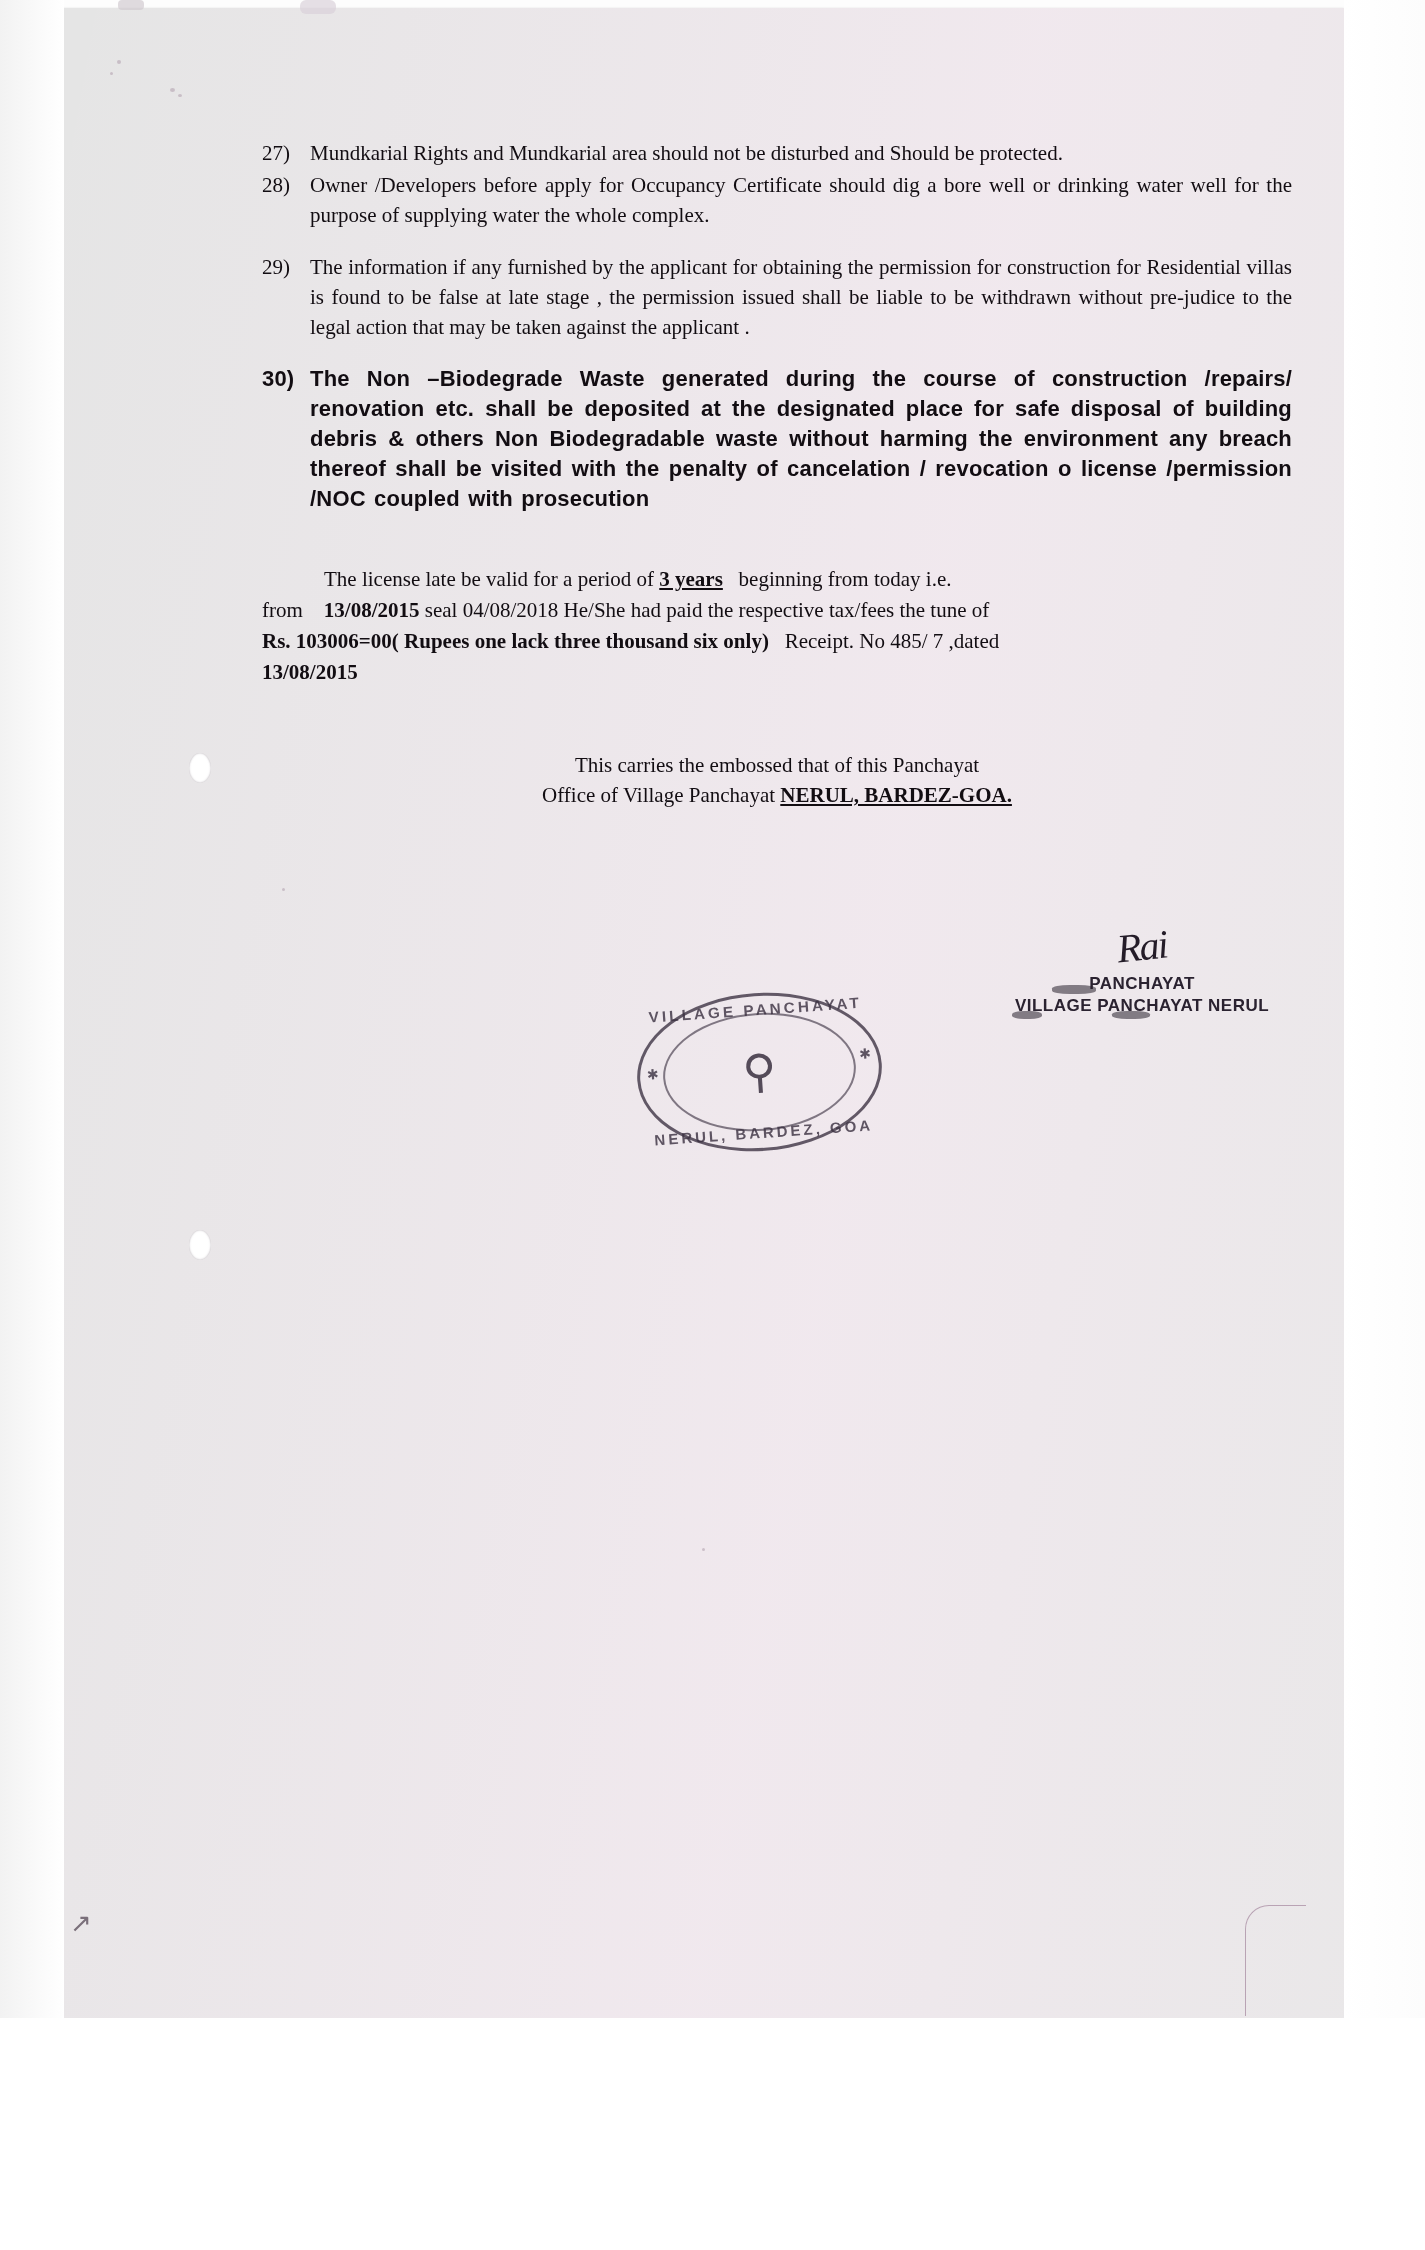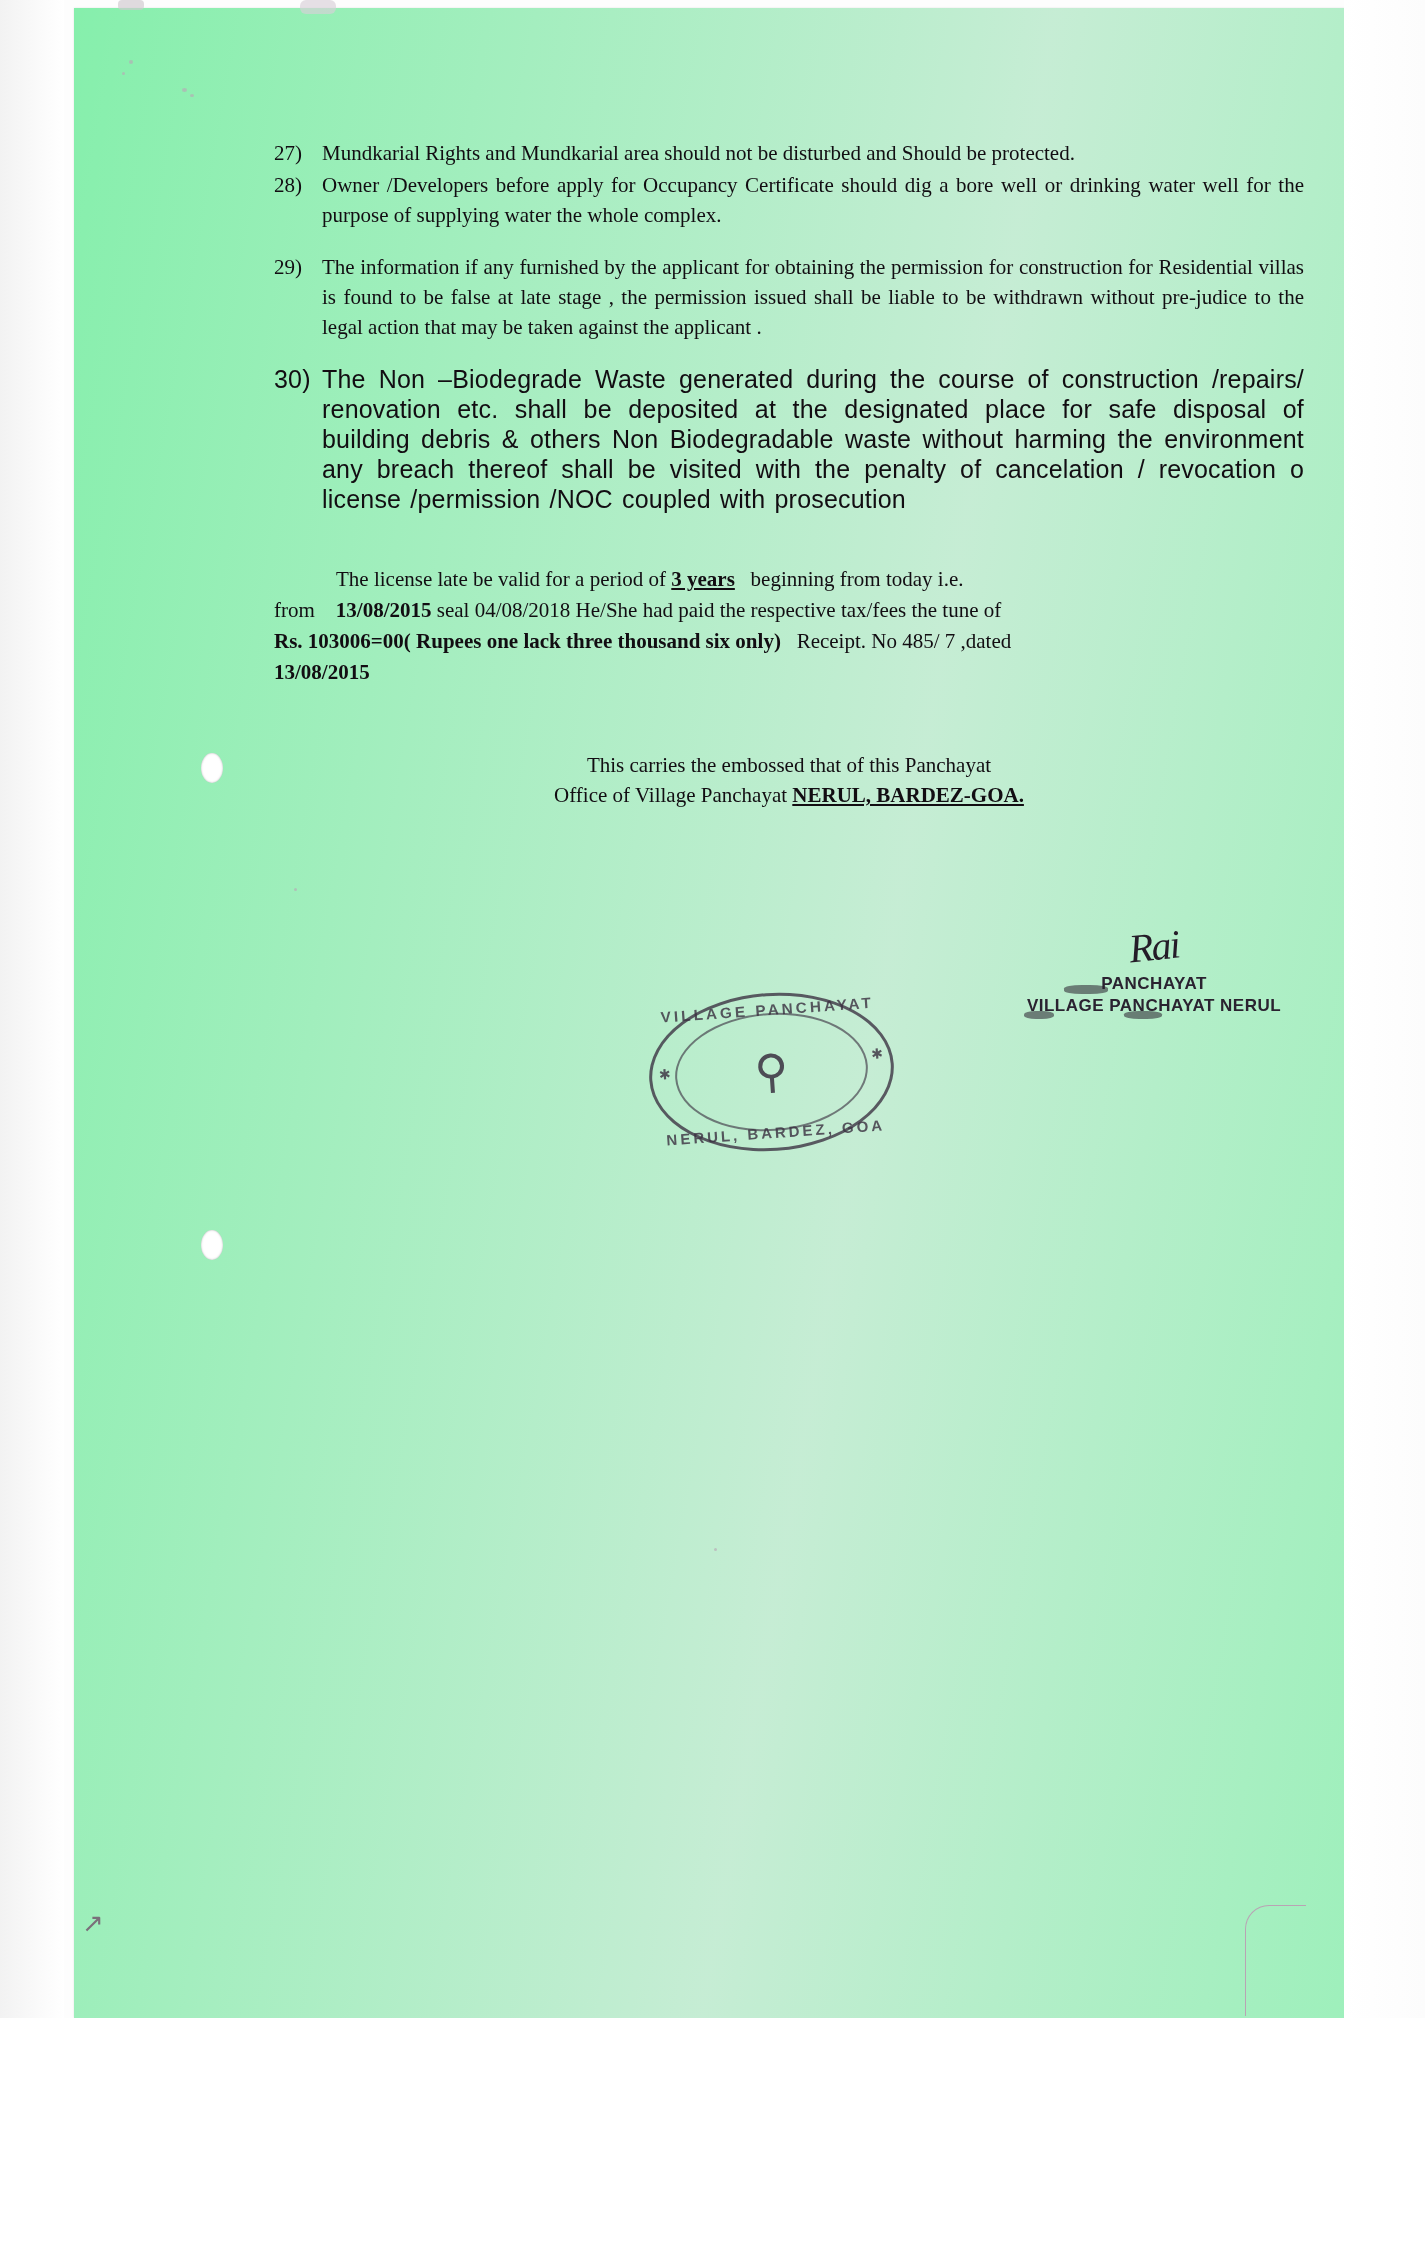--- a/index.html
+++ b/index.html
@@ -21,23 +21,22 @@
     left: 0; top: 0;
     width: 1425px; height: 2250px;
     background: #fdfdfd;
   }
   .page {
     position: absolute;
     left: 62px;
     top: 8px;
     width: 1282px;
     height: 2010px;
-    background: #86efac;
+    background: #e5e5e5;
     box-shadow: 0 0 2px rgba(0,0,0,0.10);
-    margin-left: 12px;
   }
   .page-inner {
     position: absolute;
     inset: 0;
     background:
       linear-gradient(100deg, rgba(253,240,248,0.0) 0%, rgba(250,235,245,0.55) 60%, rgba(252,242,248,0.2) 100%);
   }
   
   .scan-left-edge {
     position: absolute;
@@ -110,24 +109,25 @@
     font-size: 21px;
     line-height: 30px;
     text-align: justify;
   }
   .clause.gap-top { margin-top: 22px; }
 
   
   .clause.sans .clause-num,
   .clause.sans .clause-body {
     font-family: "Liberation Sans", sans-serif;
-    font-size: 25px;
+    font-size: 22px;
     line-height: 30px;
     letter-spacing: .2px;
     word-spacing: 2px;
+    font-weight: bold;
   }
 
   .validity {
     margin-top: 50px;
     font-size: 21px;
     line-height: 31px;
     text-align: justify;
   }
   .validity .indent { display: inline-block; width: 62px; }
   .b { font-weight: bold; }

